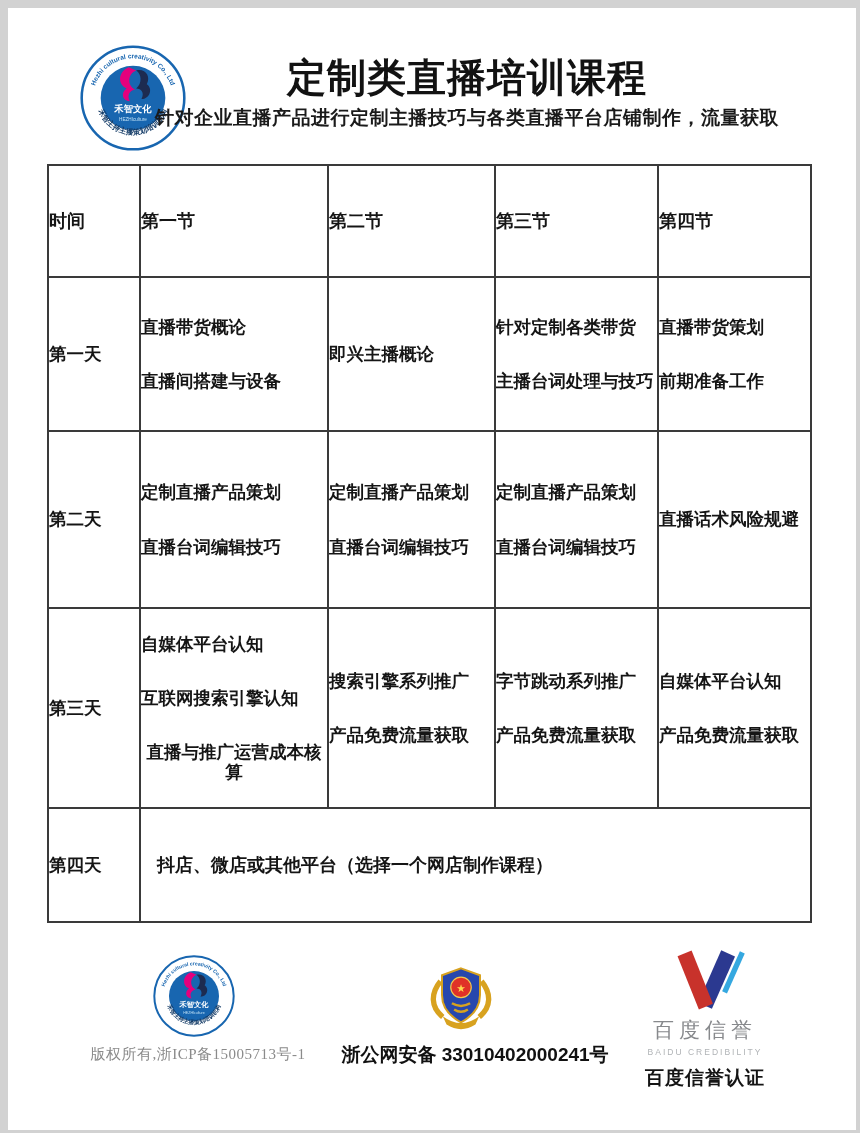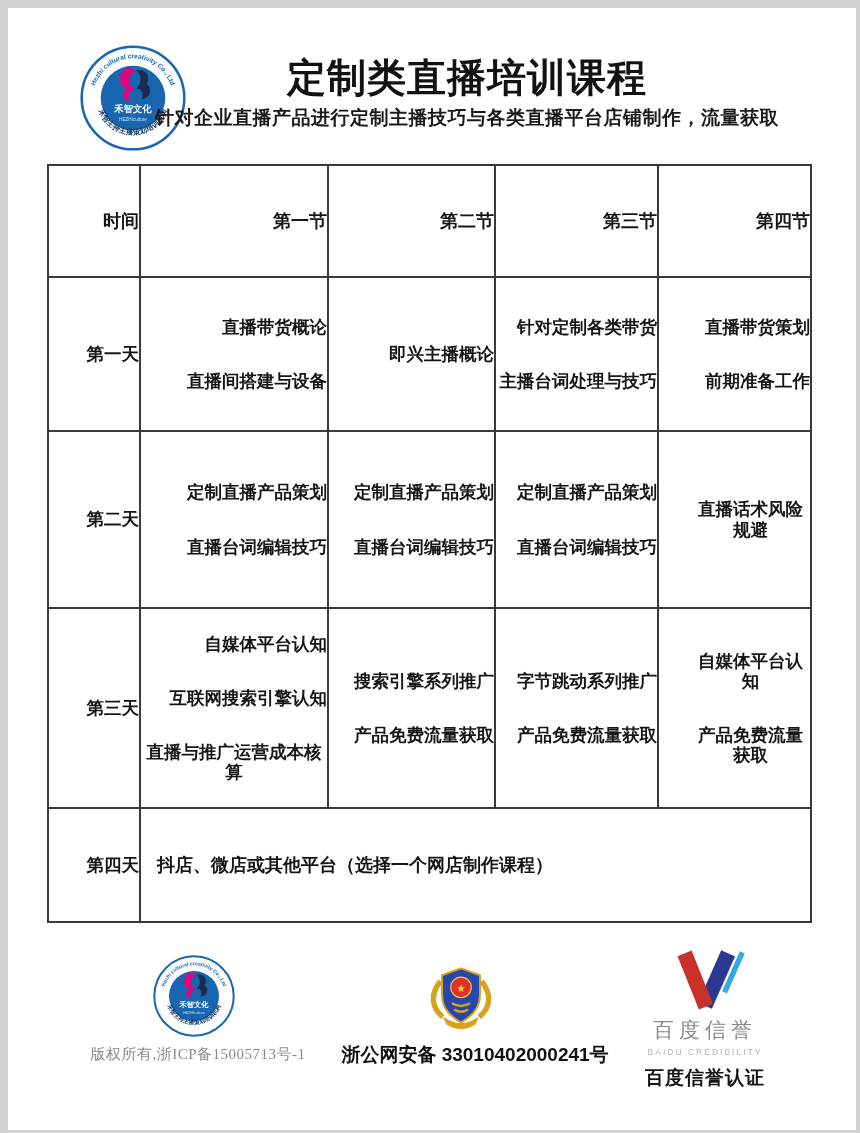--- a/index.html
+++ b/index.html
@@ -32,27 +32,27 @@
     display:grid;
     grid-template-columns:92px 188px 167px 163px 1fr;
     grid-template-rows:112px 154px 177px 200px 1fr;
     border:2px solid #3a3a3a;
     box-sizing:border-box;
     background:#fff;
   }
   .c{
     border-right:2px solid #3a3a3a;
     border-bottom:2px solid #3a3a3a;
-    display:flex;flex-direction:column;align-items:flex-end;justify-content:center;
+    display:flex;flex-direction:column;align-items:flex-start;justify-content:center;
     gap:34px;
     font-weight:bold;color:#151515;font-size:17.5px;
     box-sizing:border-box;
     text-align:center;
   }
-  .c.last{border-right:none;padding-left:32px;}
+  .c.last{border-right:none;}
   .c.rlast{border-bottom:none;}
   .c.head{font-size:18px;}
   .c.merged{
     grid-column:span 4;
     align-items:flex-start;text-align:left;
     padding-left:16px;font-size:18px;
   }
   .l{line-height:1.15;}
   
   .logo-footer{left:145px;top:947px;width:82px;height:82px;}

